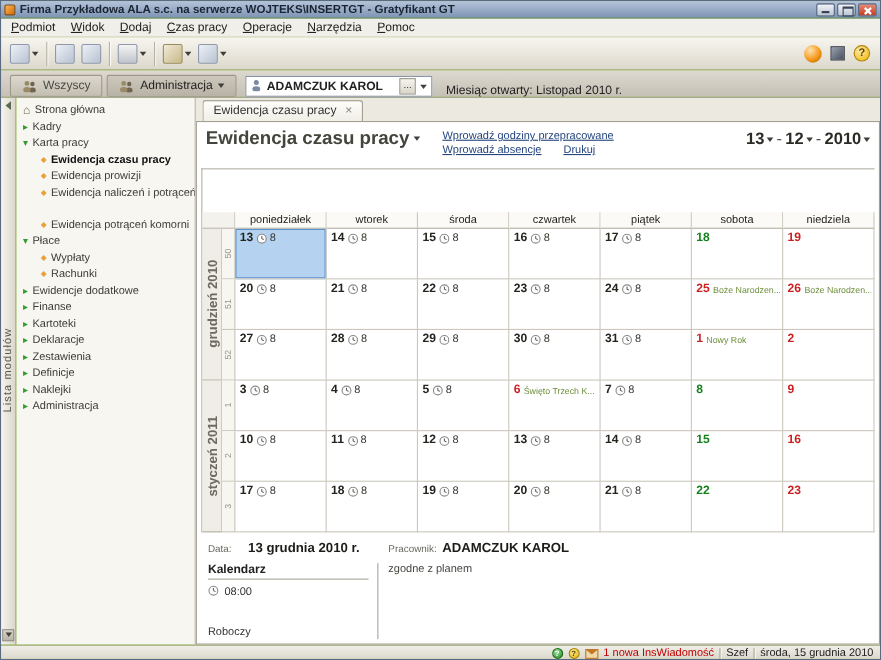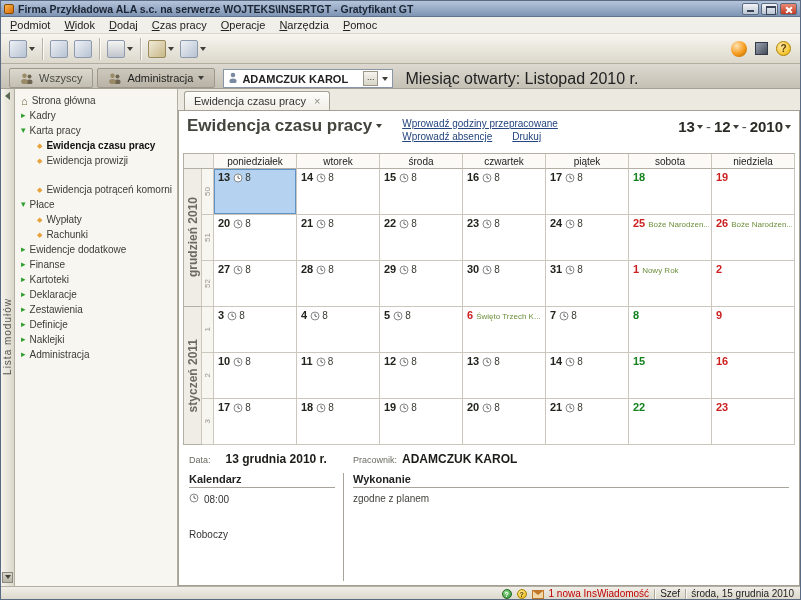--- a/index.html
+++ b/index.html
@@ -59,21 +59,21 @@
   .view-tabs { display:flex; gap:4px; }
   .view-tab { height:20px; display:flex; align-items:center; gap:5px; padding:0 10px;
               background:linear-gradient(#dcd8ce,#c3beb1); border:1px solid #9d988b;
               border-radius:2px; font-size:11px; color:#4a4a44; }
   .view-tab.active { background:linear-gradient(#cdc8bc,#b8b3a6); color:#222; }
   .emp-combo { height:19px; background:#fff; border:1px solid #8a96a8; display:flex;
                align-items:center; gap:4px; padding:0 4px; min-width:170px; font-size:11px; }
   .emp-name { font-weight:bold; color:#222; flex:1; white-space:nowrap; }
   .more-btn { font-size:9px; line-height:8px; padding:1px 3px 4px; border:1px solid #9a968a;
               background:linear-gradient(#f6f4ee,#d8d4c8); color:#333; }
-  .month-open { font-size:16px; color:#222; margin-left:4px; white-space:nowrap; }
+  .month-open { font-size:11px; color:#222; margin-left:4px; white-space:nowrap; }
 
   
   .content { flex:1; display:flex; min-height:0; }
 
   .modstrip { width:14px; flex:0 0 14px; background:linear-gradient(90deg,#f5f3ed,#dbd7cb);
               border-right:1px solid #b2aea2; display:flex; flex-direction:column; align-items:center; }
   .strip-arrow { margin-top:3px; width:0; height:0; border-top:4px solid transparent;
                  border-bottom:4px solid transparent; border-right:5px solid #5a6a52; }
   .strip-label { margin:auto 0; writing-mode:vertical-rl; transform:rotate(180deg);
                  font-size:10px; color:#55554e; letter-spacing:1px; }
@@ -107,21 +107,21 @@
   .links { margin-left:20px; display:flex; flex-direction:column; gap:2px; padding-top:2px; }
   .links-row { display:flex; gap:20px; }
   .lnk { font-size:10px; color:#24457e; text-decoration:underline; cursor:pointer; white-space:nowrap; }
   .datepick { margin-left:auto; display:flex; align-items:center; gap:3px;
               font-size:15px; font-weight:bold; color:#2b2b26; padding-top:2px; }
   .dp-group { display:flex; align-items:center; gap:2px; cursor:pointer; }
   .dp-dash { font-weight:normal; color:#555; }
 
   
   .calendar { flex:0 0 291px; margin:2px 4px 0; border-top:1px solid #b3afa4; border-left:1px solid #b3afa4; background:#fff; }
-  .cal-header { display:flex; height:15px; }
+  .cal-header { display:flex; height:15px;margin-top:39px; }
   .cal-corner { width:30px; flex:0 0 30px; border-right:1px solid #cbc7bd; border-bottom:1px solid #b3afa4; background:#f4f2ec; }
   .cal-dayname { flex:1; border-right:1px solid #cbc7bd; border-bottom:1px solid #b3afa4;
                  font-size:10px; color:#222; display:flex; align-items:center; justify-content:center;
                  background:#fbfaf6; }
   .month-block { display:flex; }
   .month-label { width:18px; flex:0 0 18px; border-right:1px solid #cbc7bd; border-bottom:1px solid #b3afa4;
                  background:#efede6; display:flex; align-items:center; justify-content:center; }
   .vtext { writing-mode:vertical-rl; transform:rotate(180deg); }
   .month-label .vtext { font-size:12px; font-weight:bold; color:#6b6b62; white-space:nowrap; }
   .weeks { flex:1; display:flex; flex-direction:column; }
@@ -290,20 +290,24 @@
           <span class="tree-ico arrow">▾</span>
           <span class="side-label">Karta pracy</span>
         </div>
         <div class="side-item active" style="padding-left: 22px;">
           <span class="tree-ico diamond">◆</span>
           <span class="side-label">Ewidencja czasu pracy</span>
         </div>
         <div class="side-item" style="padding-left: 22px;">
           <span class="tree-ico diamond">◆</span>
           <span class="side-label">Ewidencja prowizji</span>
+        </div>
+        <div class="side-item" style="padding-left: 22px;">
+          <span class="tree-ico diamond">◆</span>
+          <span class="side-label">Ewidencja naliczeń i potrąceń</span>
         </div>
         <div class="side-item" style="padding-left: 22px; margin-top: 14px;">
           <span class="tree-ico diamond">◆</span>
           <span class="side-label">Ewidencja potrąceń komorni</span>
         </div>
         <div class="side-item" style="padding-left: 6px;">
           <span class="tree-ico arrow">▾</span>
           <span class="side-label">Płace</span>
         </div>
         <div class="side-item" style="padding-left: 22px;">
@@ -795,21 +799,20 @@
               <div class="det-row">
                 <span id="detail-clock-slot"><svg width="10" height="10" viewBox="0 0 10 10">
                       <circle cx="5" cy="5" r="4" fill="#fdfdfd" stroke="#8a8a8a"></circle>
                       <path d="M5 5 L5 2.6 M5 5 L6.9 5.7" stroke="#555" stroke-width="0.9" fill="none"></path>
                     </svg></span>
                 <span>08:00</span>
               </div>
               <div class="det-cal-name">Roboczy</div>
             </div>
             <div class="det-col2">
-              <div class="det-colhead">Wykonanie</div>
               <div class="det-exec">zgodne z planem</div>
             </div>
           </div>
         </div>
 
       </div>
     </div>
   </div>
 
   <div class="statusbar">

